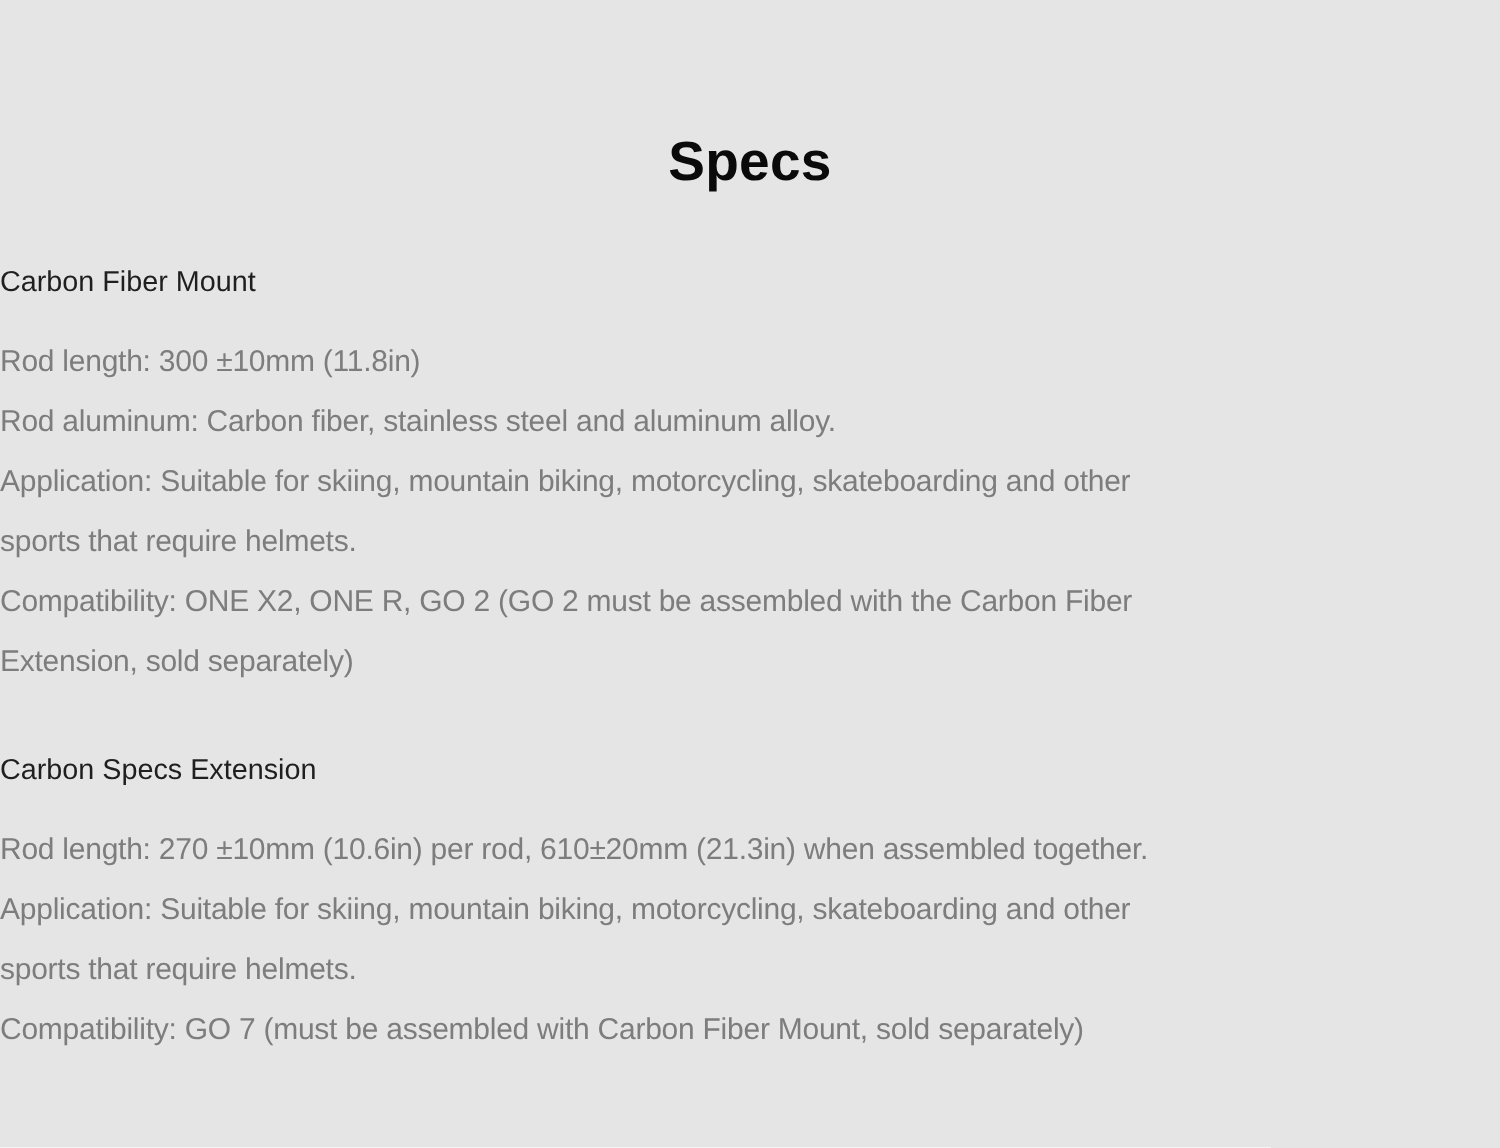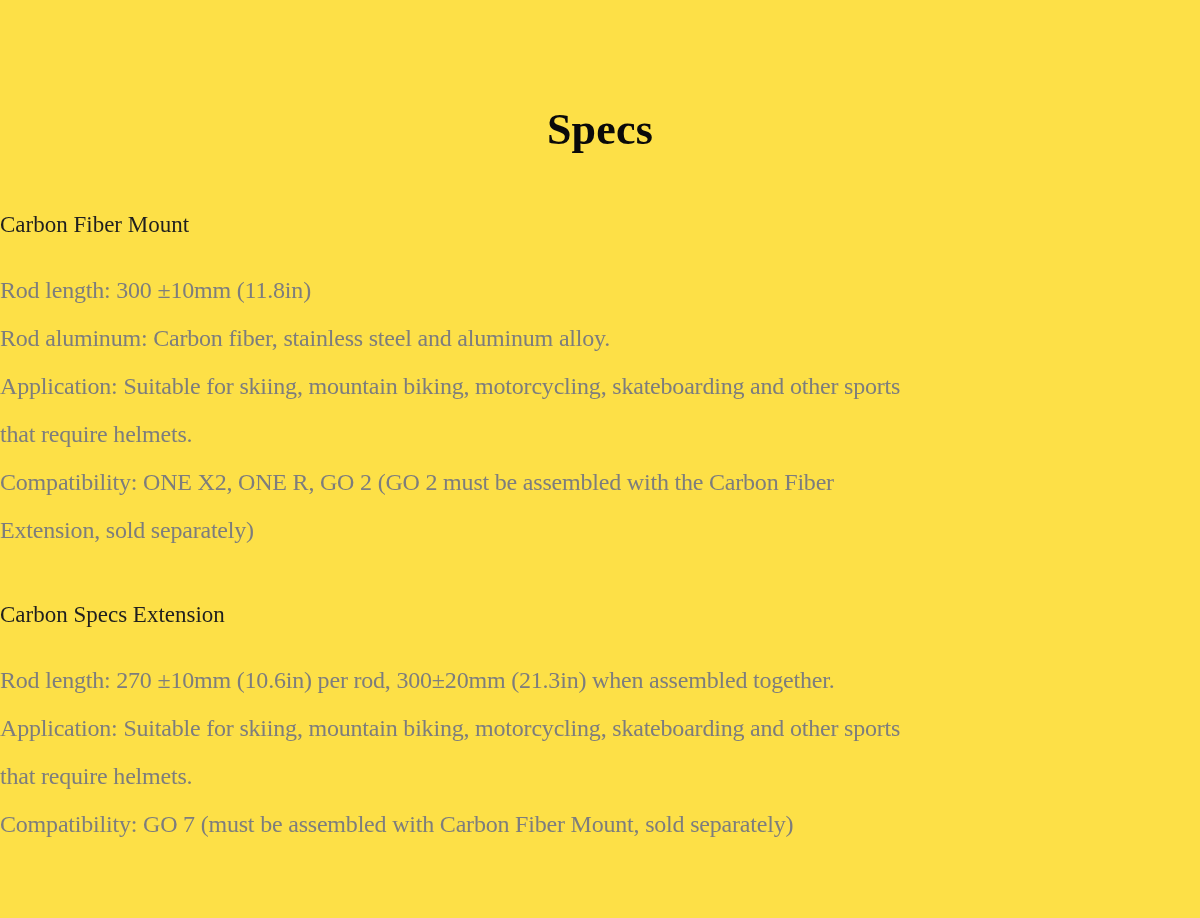--- a/index.html
+++ b/index.html
@@ -3,22 +3,22 @@
 <meta charset="utf-8">
 <style>
   html, body {
     margin: 0;
     padding: 0;
     background: #ffffff;
   }
   .page {
     width: 1200px;
     height: 918px;
-    background: #fde047;
-    font-family: Liberation Serif, serif;
+    background: #e5e5e5;
+    font-family: Liberation Sans, sans-serif;
     overflow: hidden;
     box-sizing: border-box;
   }
   .page-title {
     margin: 0;
     padding-top: 104px;
     text-align: center;
     font-size: 44px;
     line-height: 52px;
     font-weight: 700;
@@ -66,20 +66,20 @@
         <div class="spec-line">Rod length: 300 ±10mm (11.8in)</div>
         <div class="spec-line">Rod aluminum: Carbon fiber, stainless steel and aluminum alloy.</div>
         <div class="spec-line">Application: Suitable for skiing, mountain biking, motorcycling, skateboarding and other sports that require helmets.</div>
         <div class="spec-line">Compatibility: ONE X2, ONE R, GO 2 (GO 2 must be assembled with the Carbon Fiber Extension, sold separately)</div>
       </div>
     </div>
 
     <div class="section">
       <h3 class="section-heading">Carbon Specs Extension</h3>
       <div class="spec-list">
-        <div class="spec-line">Rod length: 270 ±10mm (10.6in) per rod, 300±20mm (21.3in) when assembled together.</div>
+        <div class="spec-line">Rod length: 270 ±10mm (10.6in) per rod, 610±20mm (21.3in) when assembled together.</div>
         <div class="spec-line">Application: Suitable for skiing, mountain biking, motorcycling, skateboarding and other sports that require helmets.</div>
         <div class="spec-line">Compatibility: GO 7 (must be assembled with Carbon Fiber Mount, sold separately)</div>
       </div>
     </div>
 
   </div>
 </div>
 
 </body></html>

